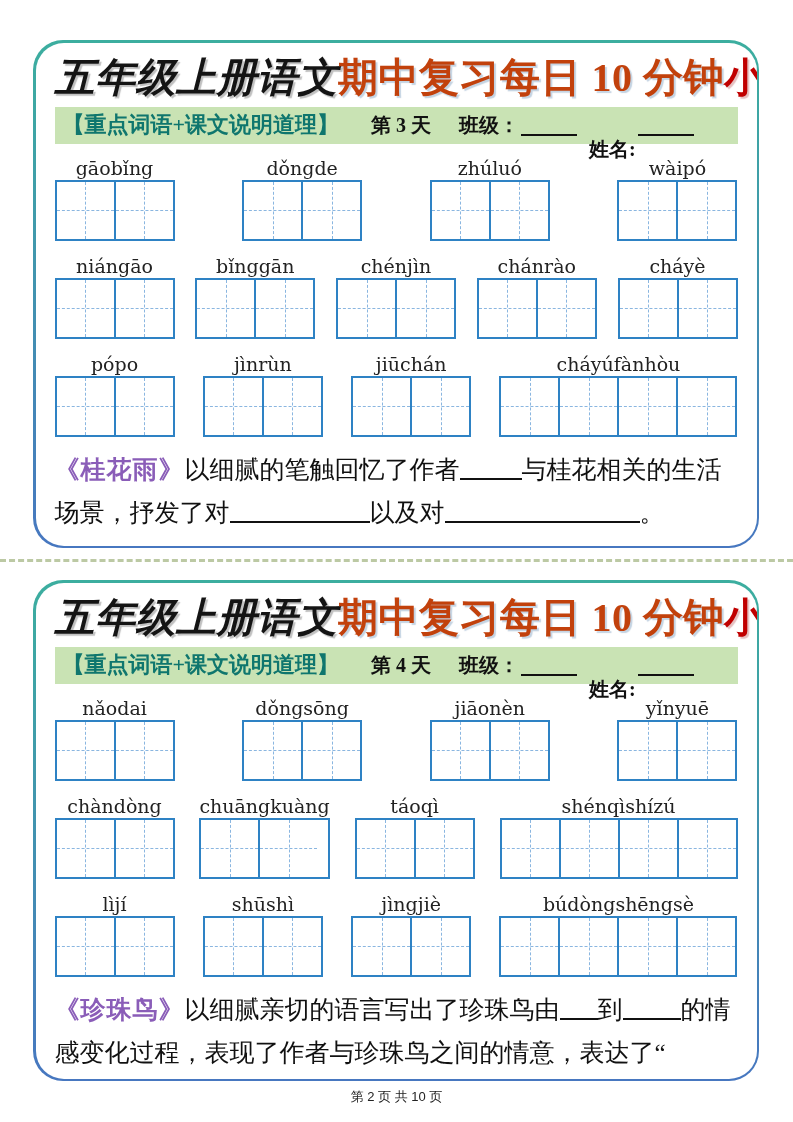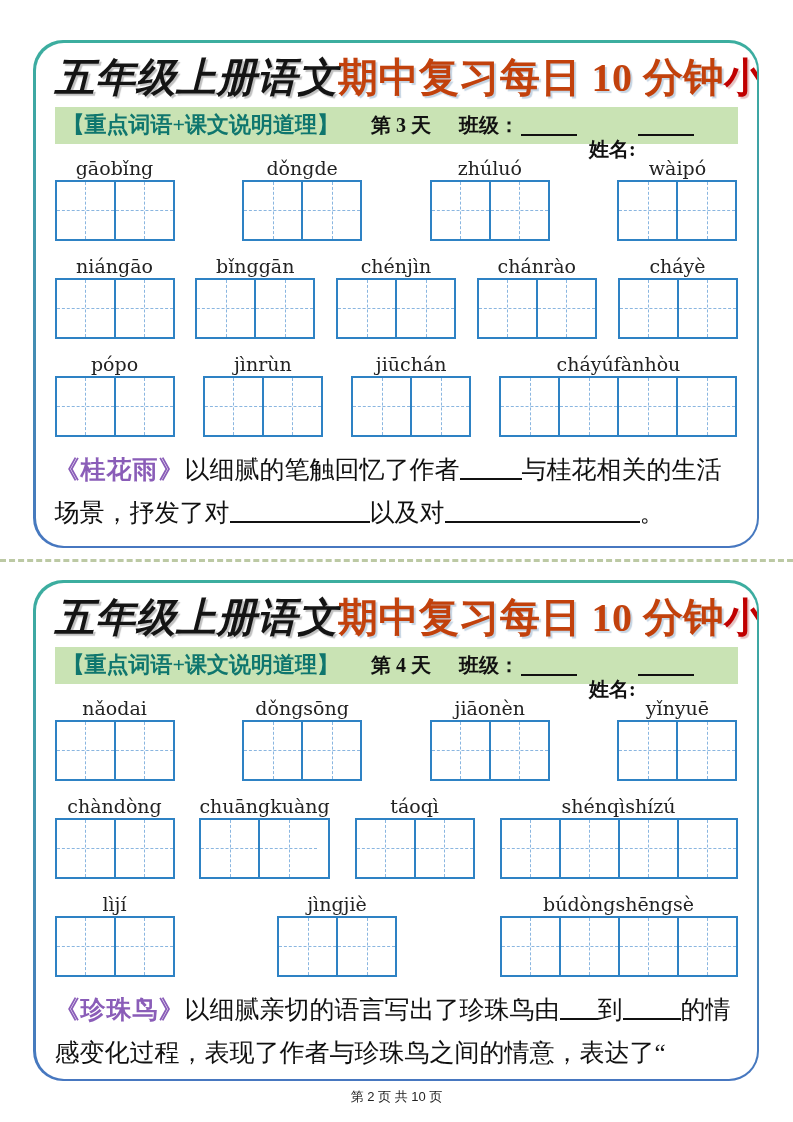--- a/index.html
+++ b/index.html
@@ -329,20 +329,30 @@
               <span class="syl">lì</span>
               <span class="syl">jí</span>
             </div>
             <div class="grid">
               <div class="cell"></div>
               <div class="cell"></div>
             </div>
           </div>
           <div class="group">
             <div class="pinyin">
+              <span class="syl">shū</span>
+              <span class="syl">shì</span>
+            </div>
+            <div class="grid">
+              <div class="cell"></div>
+              <div class="cell"></div>
+            </div>
+          </div>
+          <div class="group">
+            <div class="pinyin">
               <span class="syl">jìng</span>
               <span class="syl">jiè</span>
             </div>
             <div class="grid">
               <div class="cell"></div>
               <div class="cell"></div>
             </div>
           </div>
           <div class="group">
             <div class="pinyin">

